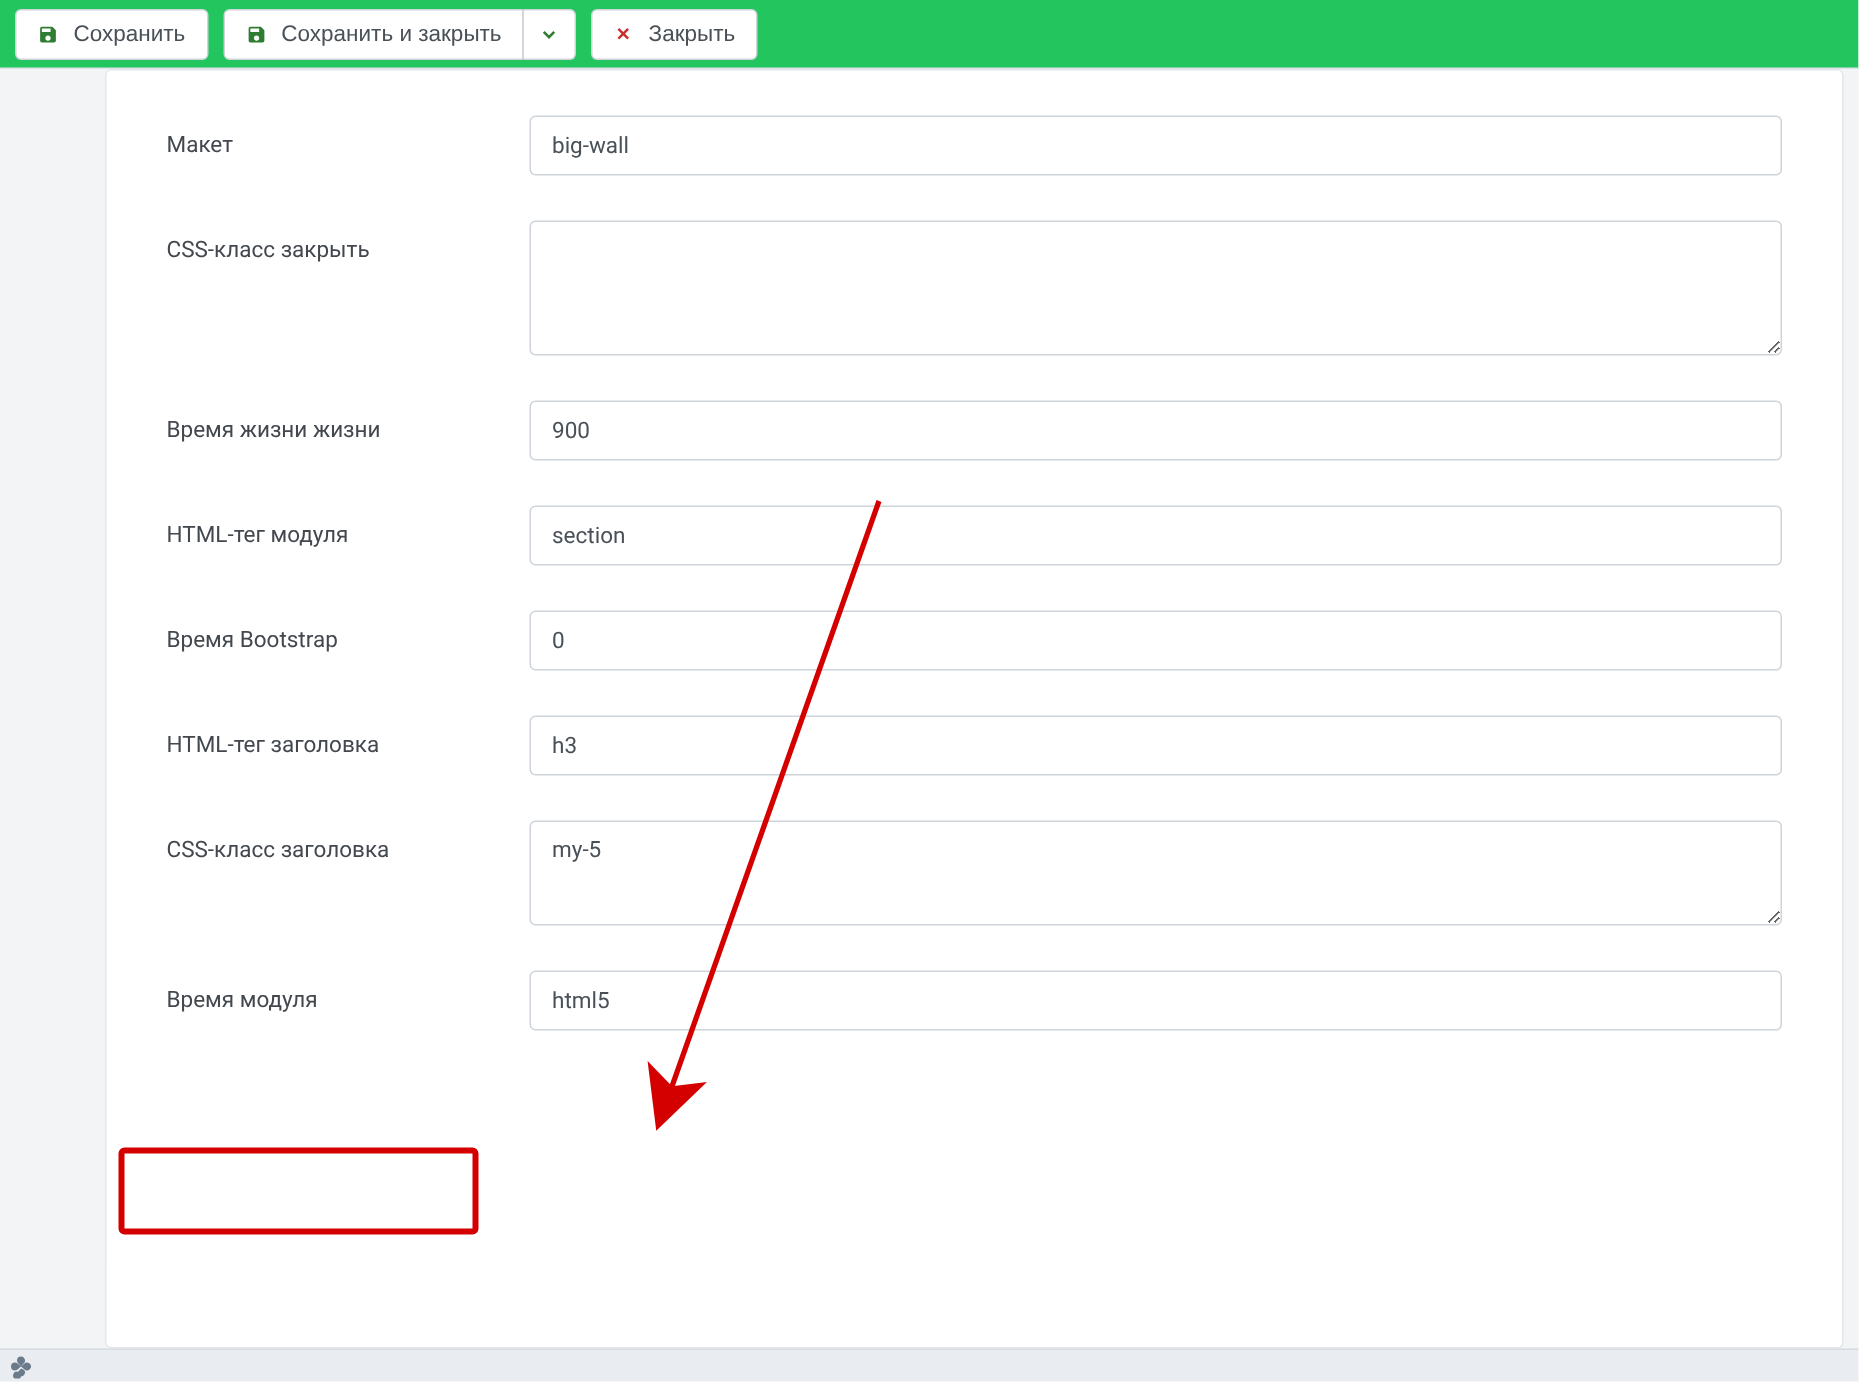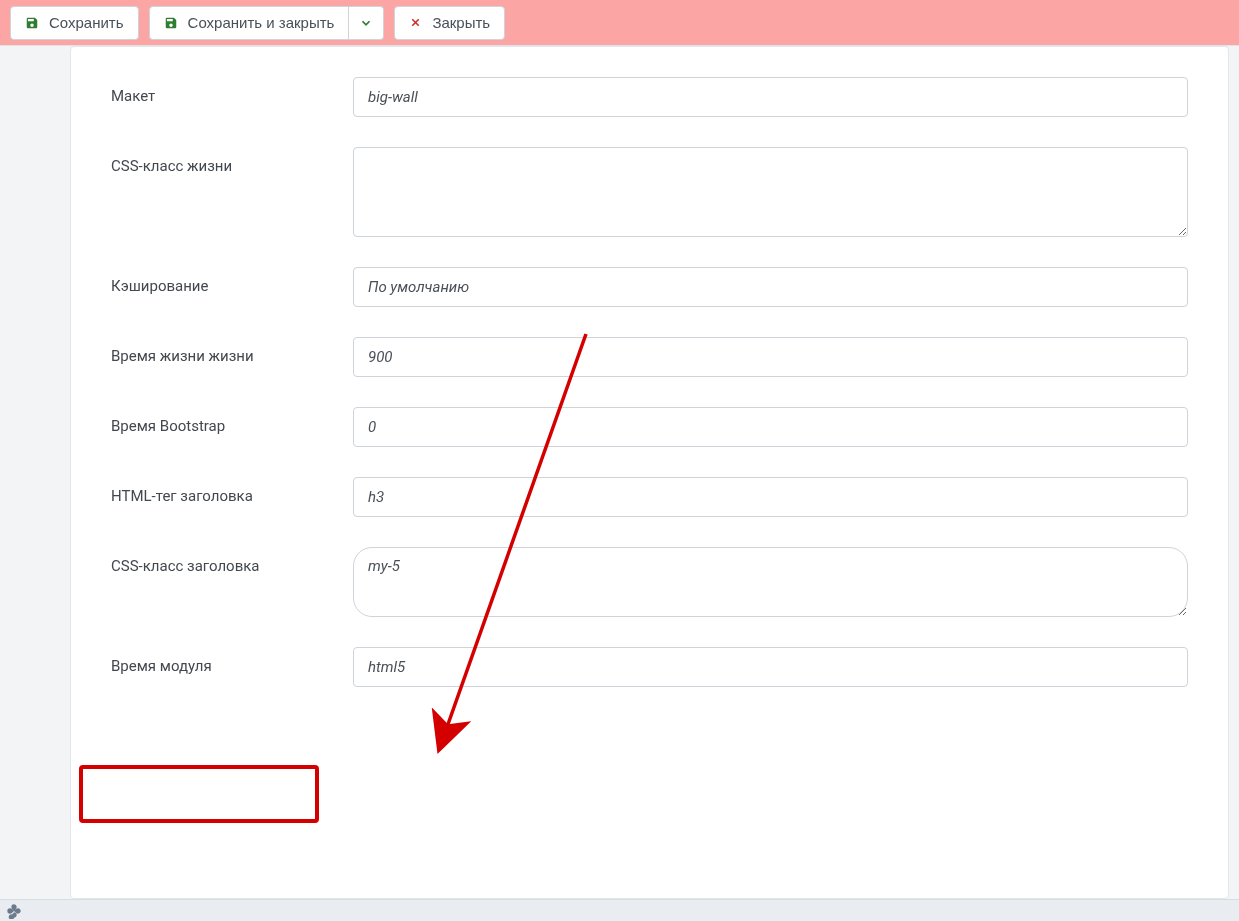--- a/index.html
+++ b/index.html
@@ -8,21 +8,21 @@
   background: #f2f4f6;
   color: #495057;
   font-size: 15px;
   width: 1239px;
   height: 921px;
   overflow: hidden;
   position: relative;
 }
 
 .toolbar {
-  background: #fca5a5;
+  background: #22c55e;
   border-bottom: 1px solid #dfe3e8;
   padding: 6px 10px;
   display: flex;
   gap: 10px;
   align-items: center;
   height: 46px;
 }
 
 .btn {
   background: #fff;
@@ -82,21 +82,20 @@
 .form-control, .form-select {
   flex: 1;
   background: #fff;
   border: 1px solid #ced4da;
   border-radius: 4px;
   padding: 9px 14px;
   font-size: 15px;
   color: #495057;
   min-height: 40px;
   font-family: inherit;
-  font-style: italic;
 }
 .form-control.textarea { min-height: 90px; resize: vertical; }
 
 .highlight-box {
   border: 4px solid #d40000;
   border-radius: 4px;
   position: absolute;
 }
 
 .arrow-svg {
@@ -164,48 +163,48 @@
   <div class="left-spacer"></div>
 
   <div class="card">
 
     <div class="form-row">
       <div class="form-label">Макет</div>
       <input class="form-control form-select" value="big-wall" style="">
     </div>
 
     <div class="form-row">
-      <div class="form-label">CSS-класс жизни</div>
+      <div class="form-label">CSS-класс закрыть</div>
       <textarea class="form-control textarea" style=""></textarea>
     </div>
 
-    <div class="form-row">
-      <div class="form-label">Кэширование</div>
-      <input class="form-control form-select" value="По умолчанию" style="">
-    </div>
 
     <div class="form-row">
       <div class="form-label">Время жизни жизни</div>
       <input class="form-control" value="900" style="">
     </div>
 
+    <div class="form-row">
+      <div class="form-label">HTML-тег модуля</div>
+      <input class="form-control form-select" value="section" style="">
+    </div>
 
     <div class="form-row">
       <div class="form-label">Время Bootstrap</div>
       <input class="form-control form-select" value="0" style="">
     </div>
 
     <div class="form-row">
       <div class="form-label">HTML-тег заголовка</div>
       <input class="form-control form-select" value="h3" style="">
     </div>
 
     <div class="form-row">
       <div class="form-label">CSS-класс заголовка</div>
-      <textarea class="form-control textarea" style="min-height: 70px; border-radius: 19px;">my-5</textarea>
+      <textarea class="form-control textarea" style="min-height: 70px;">my-5</textarea>
     </div>
 
     <div class="form-row" style="margin-bottom:0">
       <div class="form-label">Время модуля</div>
       <input class="form-control form-select" value="html5" style="">
     </div>
 
     <div class="highlight-box" style="left:8px; top:718px; width:240px; height:58px;"></div>
 
     <svg class="arrow-svg" style="left:330px; top:282px; width:220px; height:430px;" viewBox="0 0 220 430">

